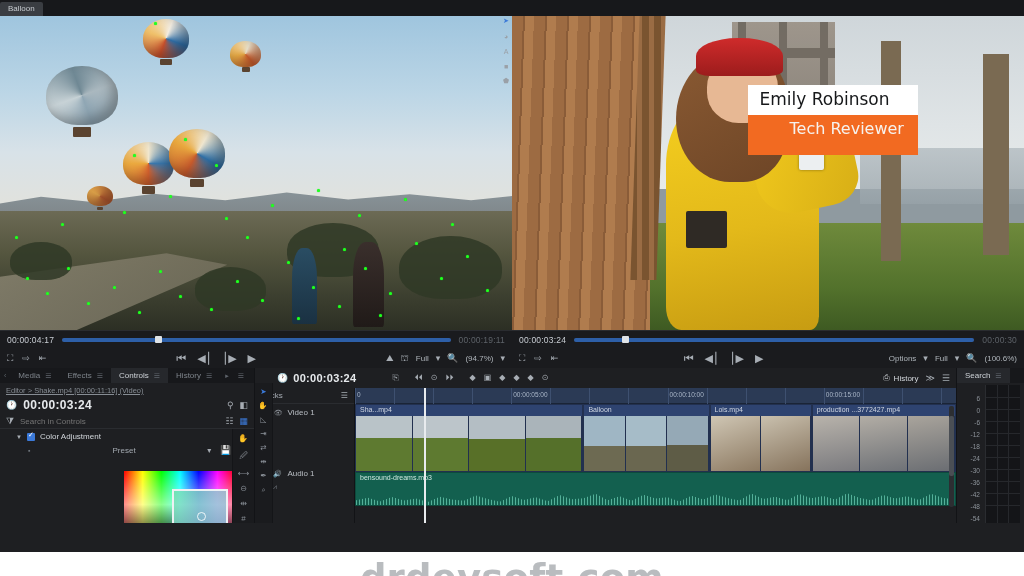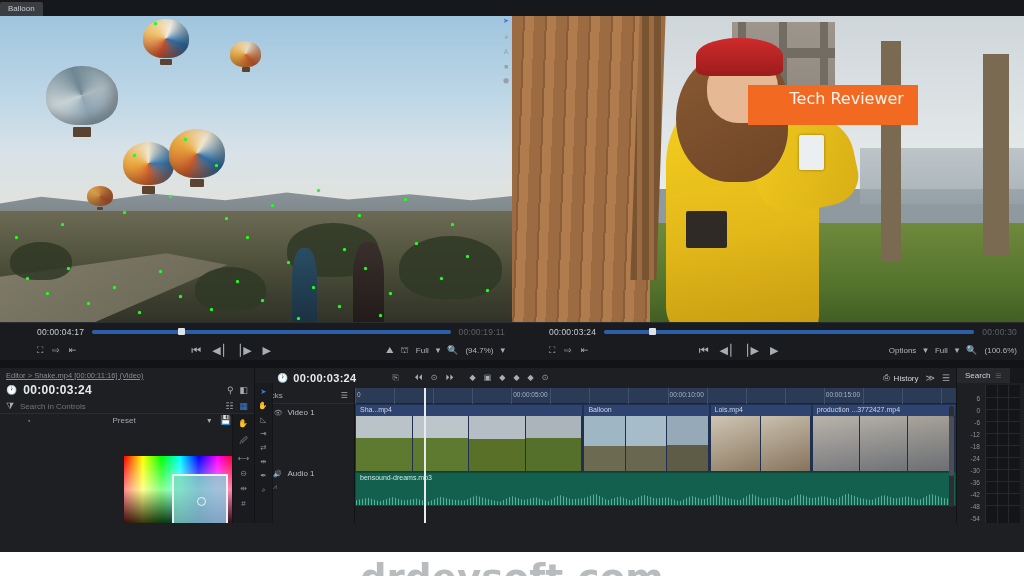--- a/index.html
+++ b/index.html
@@ -77,22 +77,22 @@
     font-family:"DejaVu Sans", sans-serif; }
 
   
   .toolcol { position:absolute; left:500px; top:16px; width:12px; height:70px;
     display:flex; flex-direction:column; gap:5px; align-items:center; z-index:5; }
   .toolcol .ti { width:10px; height:10px; display:flex; align-items:center; justify-content:center;
     color:#9aa0a7; font-size:7px; }
   .toolcol .ti.active { color:#3b79d8; }
 
   
-  .tbar { position:absolute; left:0; bottom:8px; width:100%; height:38px; background:#1a1b1e;
-    border-top:1px solid #2a2c30;padding-left:30px; }
+  .tbar { position:absolute; left:0; bottom:0; width:100%; height:38px; background:#1a1b1e;
+    border-top:1px solid #2a2c30; }
   .scrub { display:flex; align-items:center; height:17px; padding:0 7px; gap:8px; }
   .scrub .tc { font-size:8.5px; color:#c9ced4; letter-spacing:.2px; white-space:nowrap; }
   .scrub .tc.dim { color:#5d6268; }
   .track-rail { position:relative; flex:1; height:4px; background:#2f3237; border-radius:2px; }
   .track-rail .fill { position:absolute; left:0; top:0; height:100%; background:#2d5fa8; border-radius:2px; }
   .track-rail .knob { position:absolute; top:-2px; width:7px; height:7px; background:#dfe3e7; border-radius:1px; }
   .ctl { display:flex; align-items:center; height:21px; padding:0 7px; }
   .ctl .grp { display:flex; align-items:center; gap:9px; }
   .ctl .grp.l { flex:0 0 auto; }
   .ctl .grp.c { flex:1; justify-content:center; gap:11px; }
@@ -351,20 +351,21 @@
           <div class="em-body"></div>
           <div class="em-bag"></div>
           <div class="em-arm"></div>
           <div class="em-hair"></div>
           <div class="em-head"></div>
           <div class="em-hat"></div>
           <div class="em-phone"></div>
         </div>
 
         <div class="lower3rd" style="left:46%;top:22%;">
+          <div class="l3-name">Emily Robinson</div>
           <div class="l3-role">Tech Reviewer</div>
         </div>
       </div>
 
       <div class="tbar">
         <div class="scrub">
           <span class="tc">00:00:03:24</span>
           <div class="track-rail">
             <div class="fill" style="width:100%"></div>
             <div class="knob" style="left:12%"></div>
@@ -400,39 +401,65 @@
       <span class="ti">◕</span>
       <span class="ti">A</span>
       <span class="ti">■</span>
       <span class="ti">⬟</span>
     </div>
   </div>
 
   <div class="panels">
 
     <div class="controls">
+      <div class="ptabs">
+        <span class="hmb" style="padding:0 4px">‹</span>
+        <div class="pt">
+          <span>Media</span>
+          <span class="hmb">☰</span>
+        </div>
+        <div class="pt">
+          <span>Effects</span>
+          <span class="hmb">☰</span>
+        </div>
+        <div class="pt active">
+          <span>Controls</span>
+          <span class="hmb">☰</span>
+        </div>
+        <div class="pt">
+          <span>History</span>
+          <span class="hmb">☰</span>
+        </div>
+        <span class="hmb" style="padding:0 5px">▸</span>
+        <span class="hmb" style="padding:0 4px">☰</span>
+      </div>
 
       <div class="ctrl-path">Editor &gt; Shake.mp4 [00:00:11:16] (Video)</div>
 
       <div class="ctrl-tc">
         <span class="ic">🕐</span>
         <span class="v">00:00:03:24</span>
         <span class="sp"></span>
         <span class="ic">⚲</span>
         <span class="ic">◧</span>
       </div>
 
       <div class="ctrl-search">
         <span class="ic">⧩</span>
         <input placeholder="Search in Controls" style="">
         <span class="ic">☷</span>
         <span class="ic" style="color:#3b79d8">▦</span>
       </div>
 
       <div class="ctrl-body">
+        <div class="row-adj">
+          <span class="ic" style="font-size:6px">▼</span>
+          <span class="chk"></span>
+          <span>Color Adjustment</span>
+        </div>
         <div class="prop">
           <span class="bul">▪</span>
           <span class="nm"></span>
           <span class="ddn">
             <span>Preset</span>
             <span>▾</span>
           </span>
           <span class="ic">💾</span>
           <span class="ic">🗑</span>
         </div>

